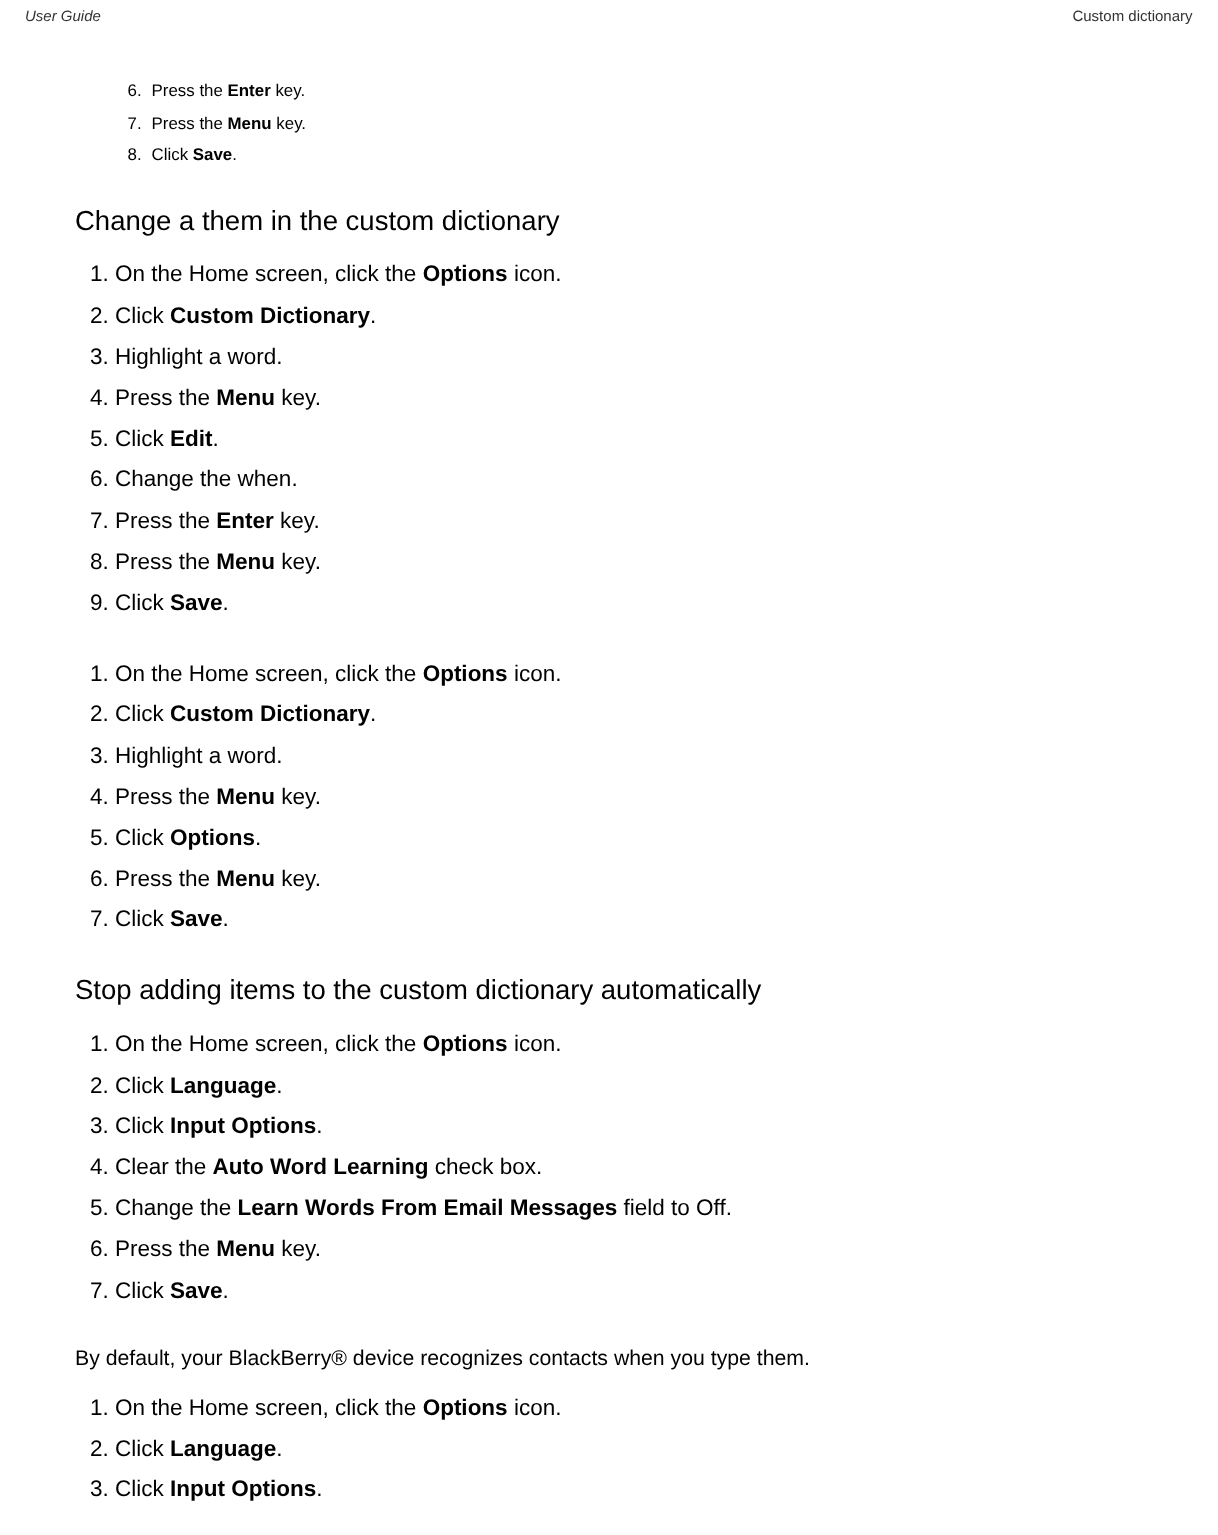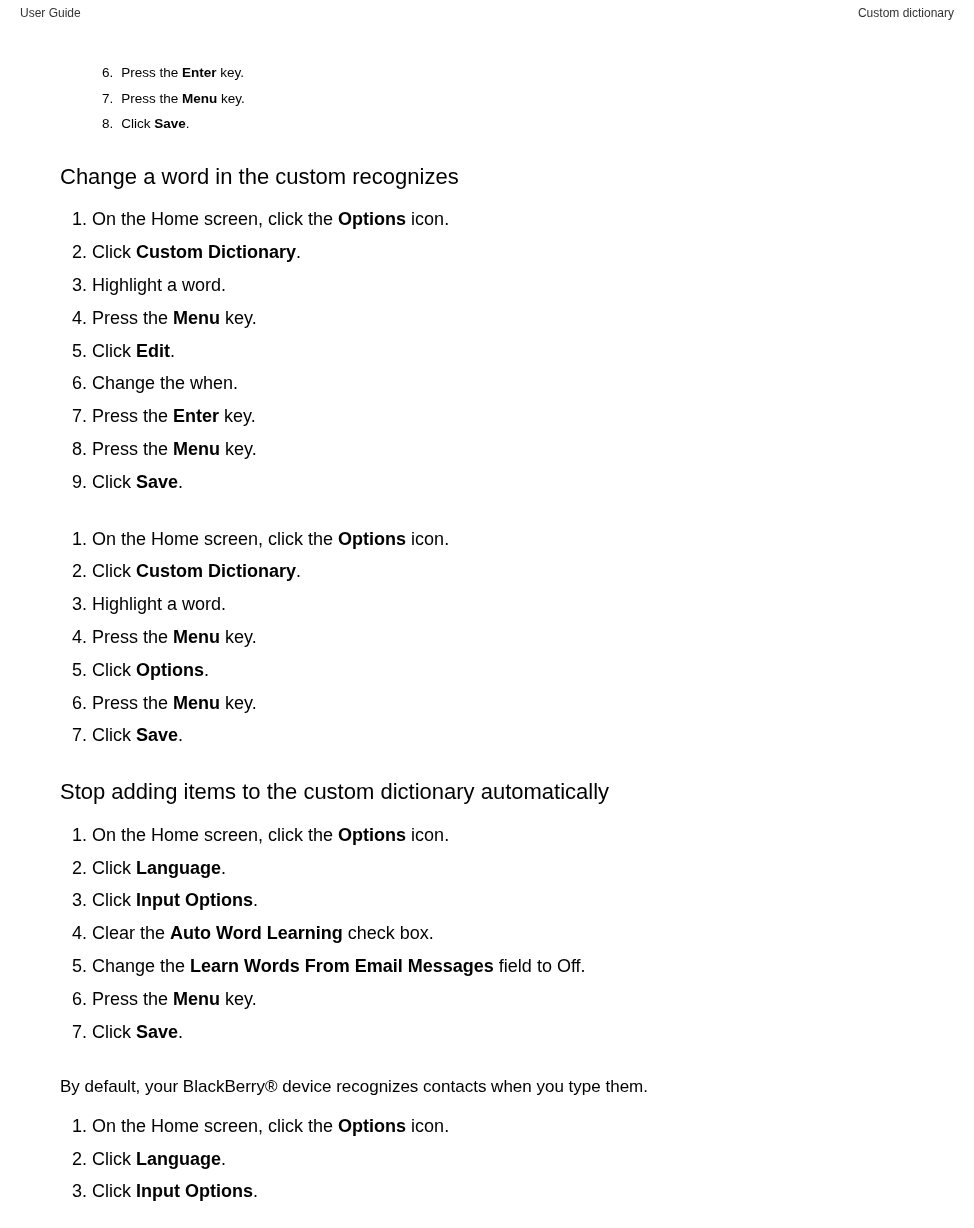--- a/index.html
+++ b/index.html
@@ -22,20 +22,21 @@
       display: flex;
       justify-content: space-between;
       align-items: flex-start;
       padding: 6px 20px 4px 20px;
       border-bottom: none;
     }
 
     .header-left {
       font-size: 12px;
       color: #333;
+      font-style: italic;
     }
 
     .header-right {
       font-size: 12px;
       color: #333;
     }
 
     .content {
       padding: 30px 60px 40px 60px;
     }
@@ -113,21 +114,21 @@
   <div class="top-section">
     <ol class="top-list" id="top-list-container">
     <li><span style="margin-right:8px">6.</span>Press the <strong>Enter</strong> key.</li>
         <li><span style="margin-right:8px">7.</span>Press the <strong>Menu</strong> key.</li>
         <li><span style="margin-right:8px">8.</span>Click <strong>Save</strong>.</li>
       </ol>
   </div>
 
   <div id="sections-container">
   <div class="section">
-        <h2 class="section-title">Change a word in the custom recognizes</h2>
+        <h2 class="section-title">Change a them in the custom dictionary</h2>
         <ol class="numbered-list">
           <li>On the Home screen, click the <strong>Options</strong> icon.</li>
           <li>Click <strong>Custom Dictionary</strong>.</li>
           <li>Highlight a word.</li>
           <li>Press the <strong>Menu</strong> key.</li>
           <li>Click <strong>Edit</strong>.</li>
           <li>Change the when.</li>
           <li>Press the <strong>Enter</strong> key.</li>
           <li>Press the <strong>Menu</strong> key.</li>
           <li>Click <strong>Save</strong>.</li>

